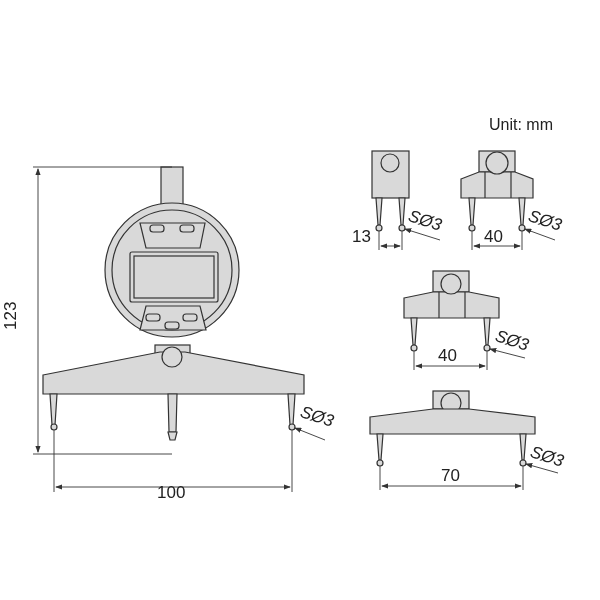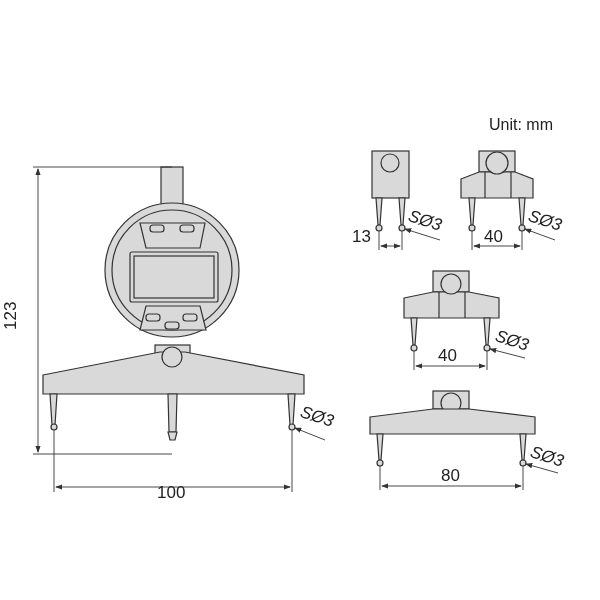--- a/index.html
+++ b/index.html
@@ -111,15 +111,15 @@
 <span class="lbl unit" style="left:489px;top:117px">Unit: mm</span>
 <span class="lbl dim" style="left:2px;top:300px;transform:rotate(-90deg);transform-origin:left top;top:330px">123</span>
 <span class="lbl dim" style="left:157px;top:484px">100</span>
 <span class="lbl sph" style="left:300px;top:408px;transform:rotate(18deg)">SØ3</span>
 <span class="lbl dim" style="left:352px;top:228px">13</span>
 <span class="lbl sph" style="left:408px;top:212px;transform:rotate(18deg)">SØ3</span>
 <span class="lbl dim" style="left:484px;top:228px">40</span>
 <span class="lbl sph" style="left:528px;top:212px;transform:rotate(18deg)">SØ3</span>
 <span class="lbl dim" style="left:438px;top:347px">40</span>
 <span class="lbl sph" style="left:495px;top:332px;transform:rotate(18deg)">SØ3</span>
-<span class="lbl dim" style="left:441px;top:467px">80</span>
+<span class="lbl dim" style="left:441px;top:467px">70</span>
 <span class="lbl sph" style="left:530px;top:448px;transform:rotate(18deg)">SØ3</span>
 </div>
 
 </body></html>

